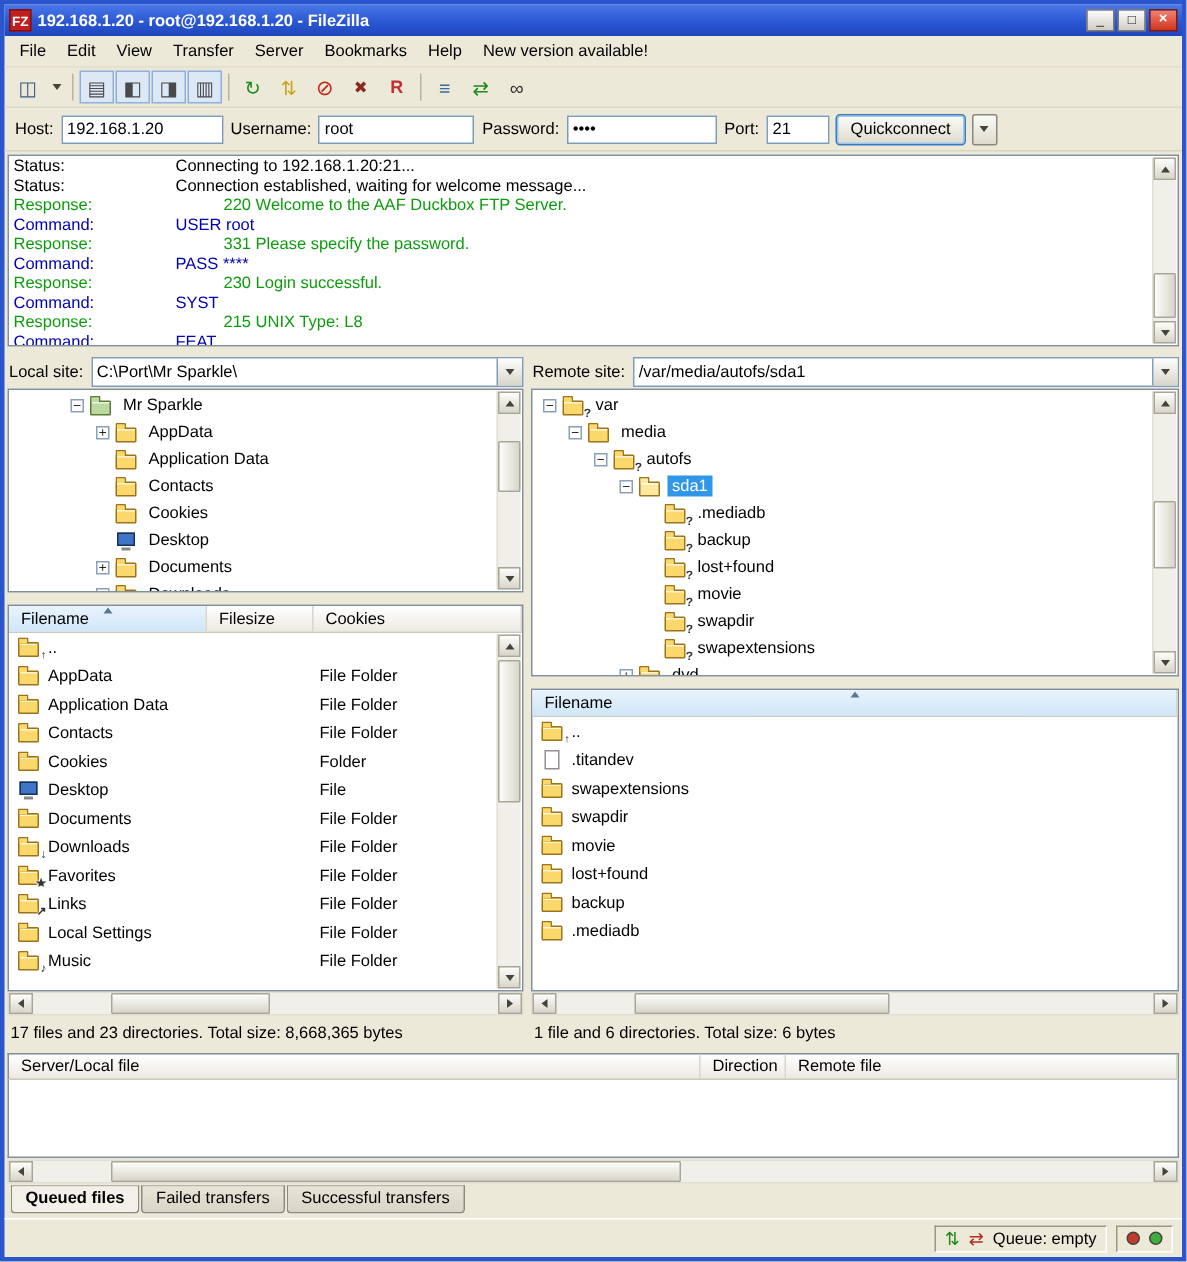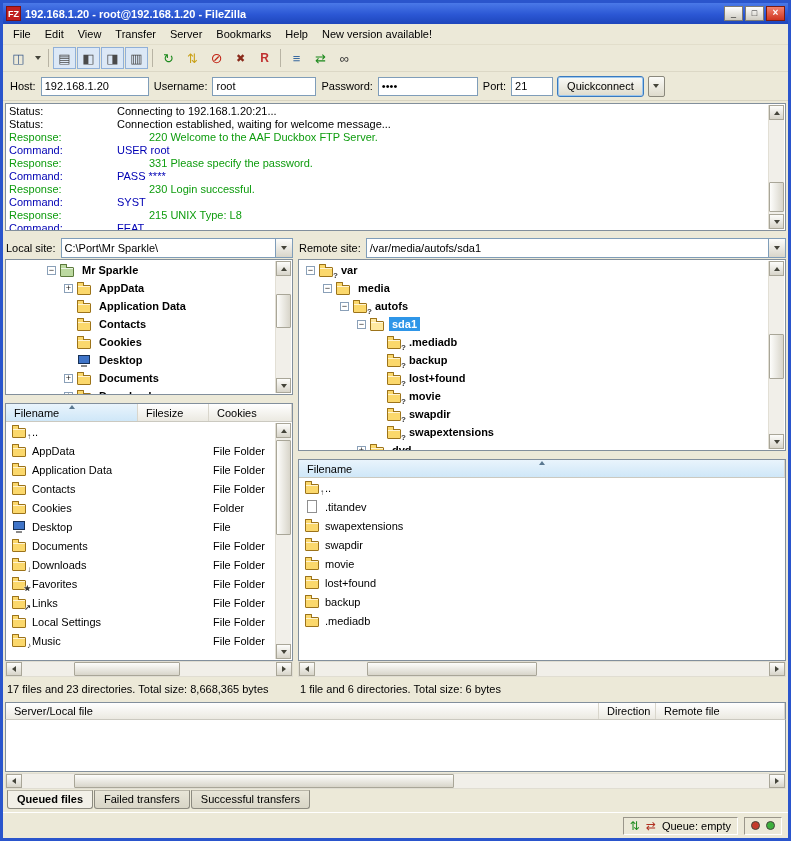--- a/index.html
+++ b/index.html
@@ -71,21 +71,21 @@
   .sb-btn.h{width:16px;height:auto;flex:none;}
   .sb-track{flex:1;position:relative;}
   .sb-thumb{position:absolute;left:0;right:0;background:linear-gradient(90deg,#fdfdfb,#d8d5ca);border:1px solid #a9a698;border-radius:1px;}
   .hscroll{height:16px;flex:none;background:#f1efe9;display:flex;border:1px solid #e0ddd2;}
   .hs-track{flex:1;position:relative;}
   .hs-thumb{position:absolute;top:0;bottom:0;background:linear-gradient(#fdfdfb,#d8d5ca);border:1px solid #a9a698;border-radius:1px;}
 
   
   .panes{flex:1;display:flex;padding:0 2px;min-height:0;}
   .pane-col{display:flex;flex-direction:column;min-width:0;}
-  .pane-col.local{width:288px;flex:none;}
+  .pane-col.local{width:344px;flex:none;}
   .pane-col.remote{flex:1;}
   .vsplit{width:5px;flex:none;}
   .hsplit{height:4px;flex:none;}
   .sitebar{height:22px;flex:none;display:flex;align-items:center;gap:4px;padding:1px 0;}
   .combo{flex:1;height:20px;background:#fff;border:1px solid #7f9db9;display:flex;align-items:stretch;min-width:0;}
   .combo-text{flex:1;display:flex;align-items:center;padding:0 3px;white-space:nowrap;overflow:hidden;}
   .combo-btn{width:17px;background:linear-gradient(#fdfdfb,#d8d5ca);border-left:1px solid #7f9db9;
     display:flex;align-items:center;justify-content:center;}
 
   
@@ -107,21 +107,21 @@
     width:14px;height:10px;background:#fbd86c;border:1px solid #9c731a;border-radius:1px;box-shadow:inset 0 1px 0 rgba(255,255,255,.7);}
   .icon-folder-open::before{background:#ffe9a0;}
   .icon-folder-open::after{background:#ffe9a0;}
   .icon-folder-user::before{background:#bcd9a0;border-color:#5c7a3c;}
   .icon-folder-user::after{background:#bcd9a0;border-color:#5c7a3c;}
   .icon-desktop::before{content:"";position:absolute;left:2px;top:2px;width:12px;height:9px;background:#3f74c8;border:1px solid #173055;}
   .icon-desktop::after{content:"";position:absolute;left:5px;top:12px;width:6px;height:2px;background:#888;}
   .icon-file::before{content:"";position:absolute;left:3px;top:1px;width:10px;height:13px;background:#fff;border:1px solid #8f8f8f;}
   .badge{position:absolute;right:-2px;bottom:-2px;font-style:normal;font-size:8px;font-weight:bold;color:#333;
     line-height:8px;text-shadow:0 0 2px #fff,0 0 2px #fff;}
-  .tlabel{padding:1px 3px;font-weight:bold;}
+  .tlabel{padding:1px 3px;}
   .tlabel.selected{background:var(--selection);color:#fff;}
   .tsplit{height:8px;flex:none;}
 
   
   .flist{flex:1;background:#fff;border:1px solid #828f9c;position:relative;display:flex;flex-direction:column;overflow:hidden;min-height:0;}
   .fheader{height:18px;flex:none;display:flex;background:linear-gradient(#ffffff,#ebe9e1);border-bottom:1px solid #cbc9c0;}
   .hcol{position:relative;display:flex;align-items:center;padding:0 8px;border-right:1px solid #d9d6cc;white-space:nowrap;overflow:hidden;}
   .hcol.sorted{background:linear-gradient(#e9f4fc,#cfe7f8);}
   .sort-ind{position:absolute;top:1px;left:50%;margin-left:-3px;width:0;height:0;
     border-left:3px solid transparent;border-right:3px solid transparent;border-bottom:4px solid #5a7890;}
@@ -133,21 +133,21 @@
   .w-size{width:71px;flex:none;}
   .w-type{flex:1;}
   .w-full{flex:1;}
   .fname{padding-left:1px;}
   .pstatus{height:21px;flex:none;display:flex;align-items:center;padding:2px 2px 0 2px;white-space:nowrap;overflow:hidden;}
 
   
   .queue{height:110px;flex:none;margin:0 2px;display:flex;flex-direction:column;}
   .qheader{height:18px;flex:none;display:flex;background:linear-gradient(#ffffff,#ebe9e1);
     border:1px solid #828f9c;border-bottom:1px solid #cbc9c0;}
-  .qc1{width:593px;flex:none;}
+  .qc1{width:461px;flex:none;}
   .qc2{width:57px;flex:none;}
   .qc3{flex:1;}
   .qbody{flex:1;background:#fff;border:1px solid #828f9c;border-top:none;}
   .queue .hscroll{margin-top:1px;}
   .qtabs{height:22px;flex:none;display:flex;align-items:flex-start;padding-left:2px;gap:1px;margin-top:1px;}
   .qtab{padding:2px 9px 3px;border:1px solid #8c8a80;border-top:1px solid #b8b5a8;
     background:linear-gradient(#e8e5d8,#d8d5c6);border-radius:0 0 3px 3px;}
   .qtab.active{background:#f2f0e8;font-weight:bold;}
 
   

